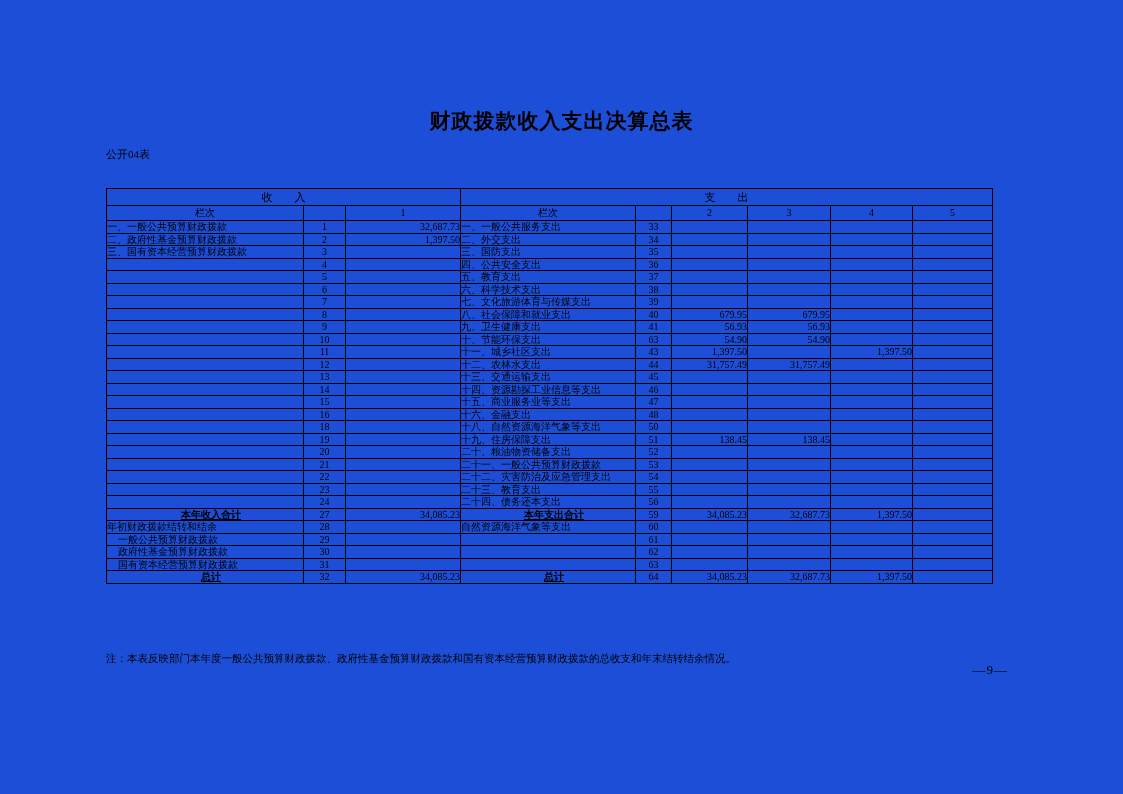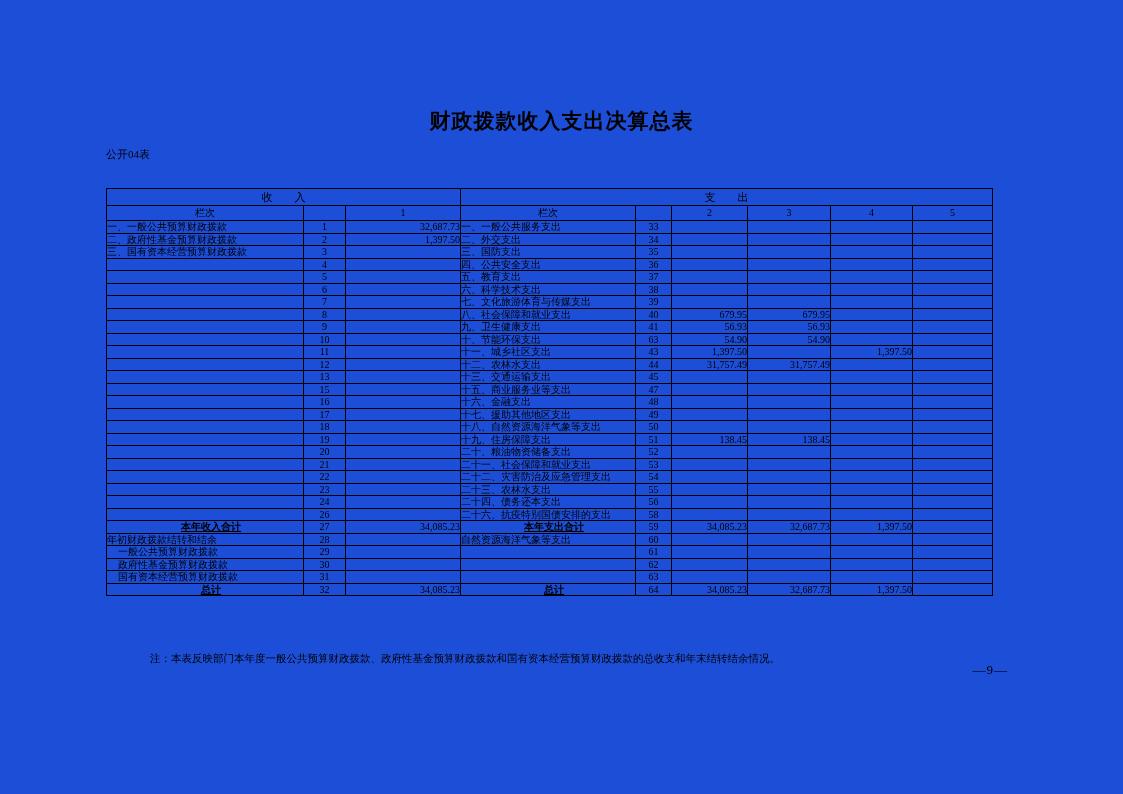--- a/index.html
+++ b/index.html
@@ -32,21 +32,21 @@
   tr.section-hdr th { height:17px; font-size:11px; }
   tr.col-hdr th { height:35px; font-size:10.5px; text-align:center; line-height:1.25; padding:0 2px; }
   tr.lanci td { height:15px; text-align:center; font-size:10px; }
   tbody.data td { height:12.34px; font-size:10px; white-space:nowrap; }
   td.item { text-align:left; padding-left:2px; }
   td.item.indent { padding-left:11px; }
   td.item.total { text-align:center; font-weight:bold; padding-left:12px;text-decoration:underline; }
   td.rowno { text-align:center; }
   td.num { text-align:right; padding-right:1px; }
 
-  .footnote { position:absolute; top:652px; left:106px; width:930px; font-size:10.5px;margin-left:44px; }
+  .footnote { position:absolute; top:652px; left:106px; width:930px; font-size:10.5px; }
   .page-no { position:absolute; top:662px; left:106px; width:902px; text-align:right; font-size:13px; letter-spacing:1px; }
 </style>
 </head>
 <body>
 
 <div class="sheet">
 
   <div class="doc-title">财政拨款收入支出决算总表</div>
 
   <div class="table-code">公开04表</div>
@@ -220,46 +220,46 @@
           <td class="num"></td>
           <td class="item">十三、交通运输支出</td>
           <td class="rowno">45</td>
           <td class="num"></td>
           <td class="num"></td>
           <td class="num"></td>
           <td class="num"></td>
         </tr>
         <tr>
           <td class="item"></td>
+          <td class="rowno">14</td>
+          <td class="num"></td>
+          <td class="item">十四、资源勘探工业信息等支出</td>
+          <td class="rowno">46</td>
+          <td class="num"></td>
+          <td class="num"></td>
+          <td class="num"></td>
+          <td class="num"></td>
+        </tr>
+        <tr>
+          <td class="item"></td>
           <td class="rowno">15</td>
           <td class="num"></td>
           <td class="item">十五、商业服务业等支出</td>
           <td class="rowno">47</td>
           <td class="num"></td>
           <td class="num"></td>
           <td class="num"></td>
           <td class="num"></td>
         </tr>
         <tr>
           <td class="item"></td>
           <td class="rowno">16</td>
           <td class="num"></td>
           <td class="item">十六、金融支出</td>
           <td class="rowno">48</td>
-          <td class="num"></td>
-          <td class="num"></td>
-          <td class="num"></td>
-          <td class="num"></td>
-        </tr>
-        <tr>
-          <td class="item"></td>
-          <td class="rowno">17</td>
-          <td class="num"></td>
-          <td class="item">十七、援助其他地区支出</td>
-          <td class="rowno">49</td>
           <td class="num"></td>
           <td class="num"></td>
           <td class="num"></td>
           <td class="num"></td>
         </tr>
         <tr>
           <td class="item"></td>
           <td class="rowno">18</td>
           <td class="num"></td>
           <td class="item">十八、自然资源海洋气象等支出</td>
@@ -288,21 +288,21 @@
           <td class="rowno">52</td>
           <td class="num"></td>
           <td class="num"></td>
           <td class="num"></td>
           <td class="num"></td>
         </tr>
         <tr>
           <td class="item"></td>
           <td class="rowno">21</td>
           <td class="num"></td>
-          <td class="item">二十一、社会保障和就业支出</td>
+          <td class="item">二十一、一般公共预算财政拨款</td>
           <td class="rowno">53</td>
           <td class="num"></td>
           <td class="num"></td>
           <td class="num"></td>
           <td class="num"></td>
         </tr>
         <tr>
           <td class="item"></td>
           <td class="rowno">22</td>
           <td class="num"></td>
@@ -310,44 +310,33 @@
           <td class="rowno">54</td>
           <td class="num"></td>
           <td class="num"></td>
           <td class="num"></td>
           <td class="num"></td>
         </tr>
         <tr>
           <td class="item"></td>
           <td class="rowno">23</td>
           <td class="num"></td>
-          <td class="item">二十三、农林水支出</td>
+          <td class="item">二十三、教育支出</td>
           <td class="rowno">55</td>
           <td class="num"></td>
           <td class="num"></td>
           <td class="num"></td>
           <td class="num"></td>
         </tr>
         <tr>
           <td class="item"></td>
           <td class="rowno">24</td>
           <td class="num"></td>
           <td class="item">二十四、债务还本支出</td>
           <td class="rowno">56</td>
-          <td class="num"></td>
-          <td class="num"></td>
-          <td class="num"></td>
-          <td class="num"></td>
-        </tr>
-        <tr>
-          <td class="item"></td>
-          <td class="rowno">26</td>
-          <td class="num"></td>
-          <td class="item">二十六、抗疫特别国债安排的支出</td>
-          <td class="rowno">58</td>
           <td class="num"></td>
           <td class="num"></td>
           <td class="num"></td>
           <td class="num"></td>
         </tr>
         <tr>
           <td class="item total">本年收入合计</td>
           <td class="rowno">27</td>
           <td class="num">34,085.23</td>
           <td class="item total">本年支出合计</td>

